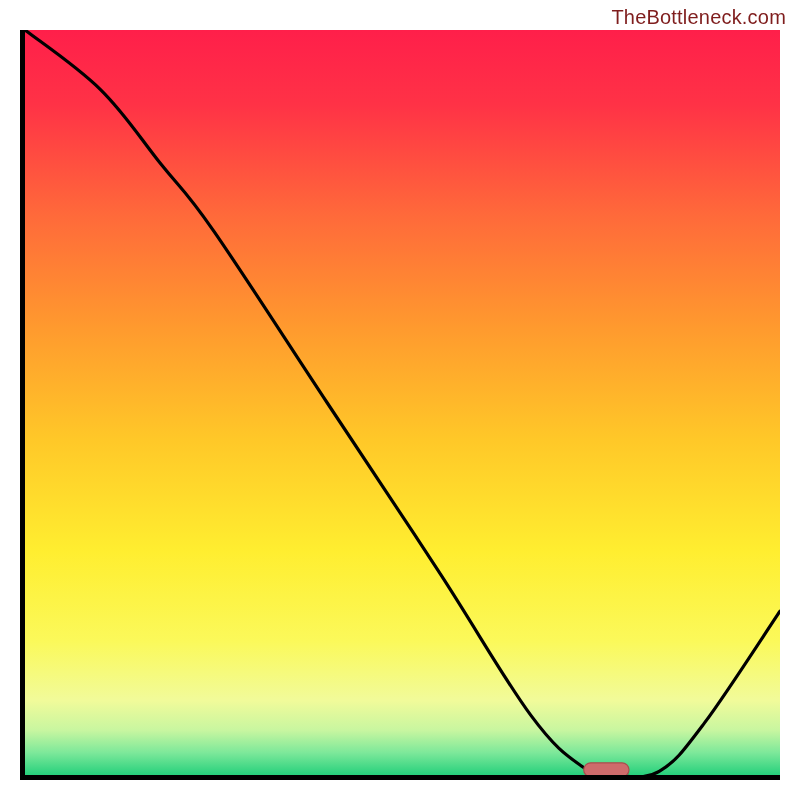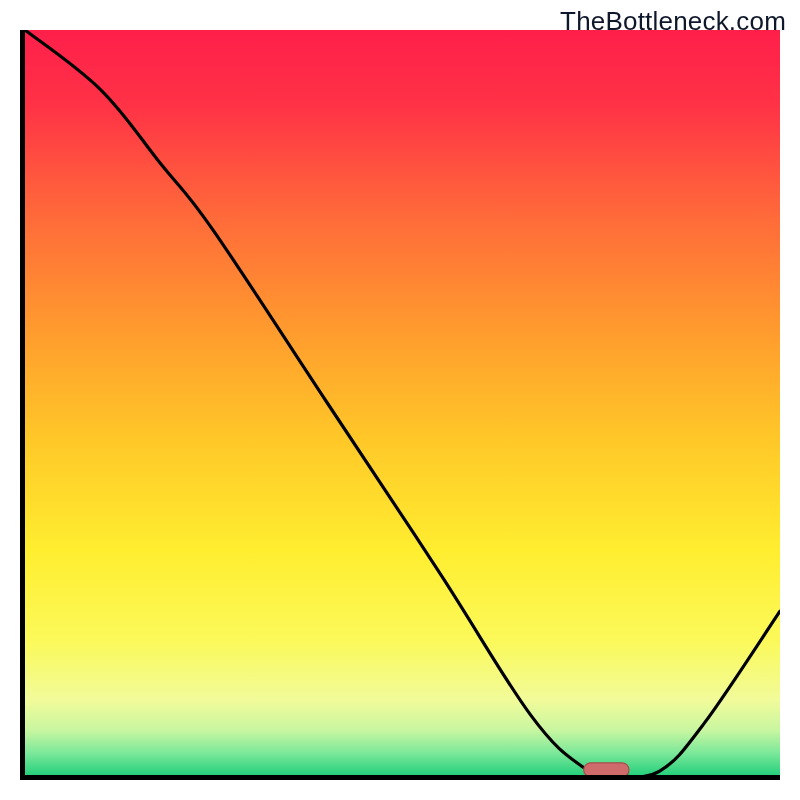--- a/index.html
+++ b/index.html
@@ -12,23 +12,23 @@
   }
   .stage {
     position: relative;
     width: 800px;
     height: 800px;
   }
   .watermark {
     position: absolute;
     top: 6px;
     right: 14px;
-    font-size: 26px;
+    font-size: 20px;
     font-weight: 500;
-    color: #0f172a;
+    color: #7f1d1d;
     letter-spacing: 0.2px;
   }
   .plot-frame {
     position: absolute;
     left: 20px;
     top: 30px;
     width: 760px;
     height: 750px;
     box-sizing: border-box;
     border-left: 5px solid #000;

